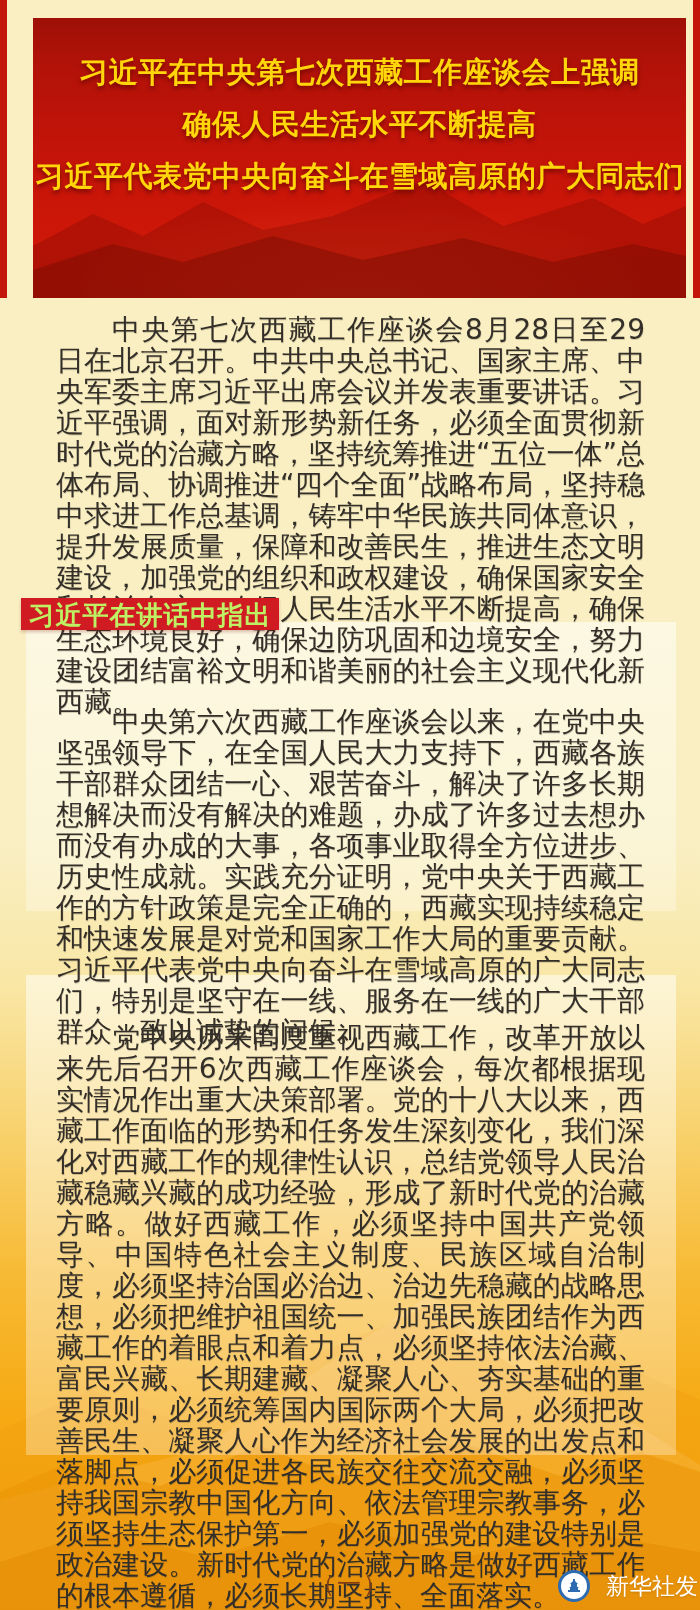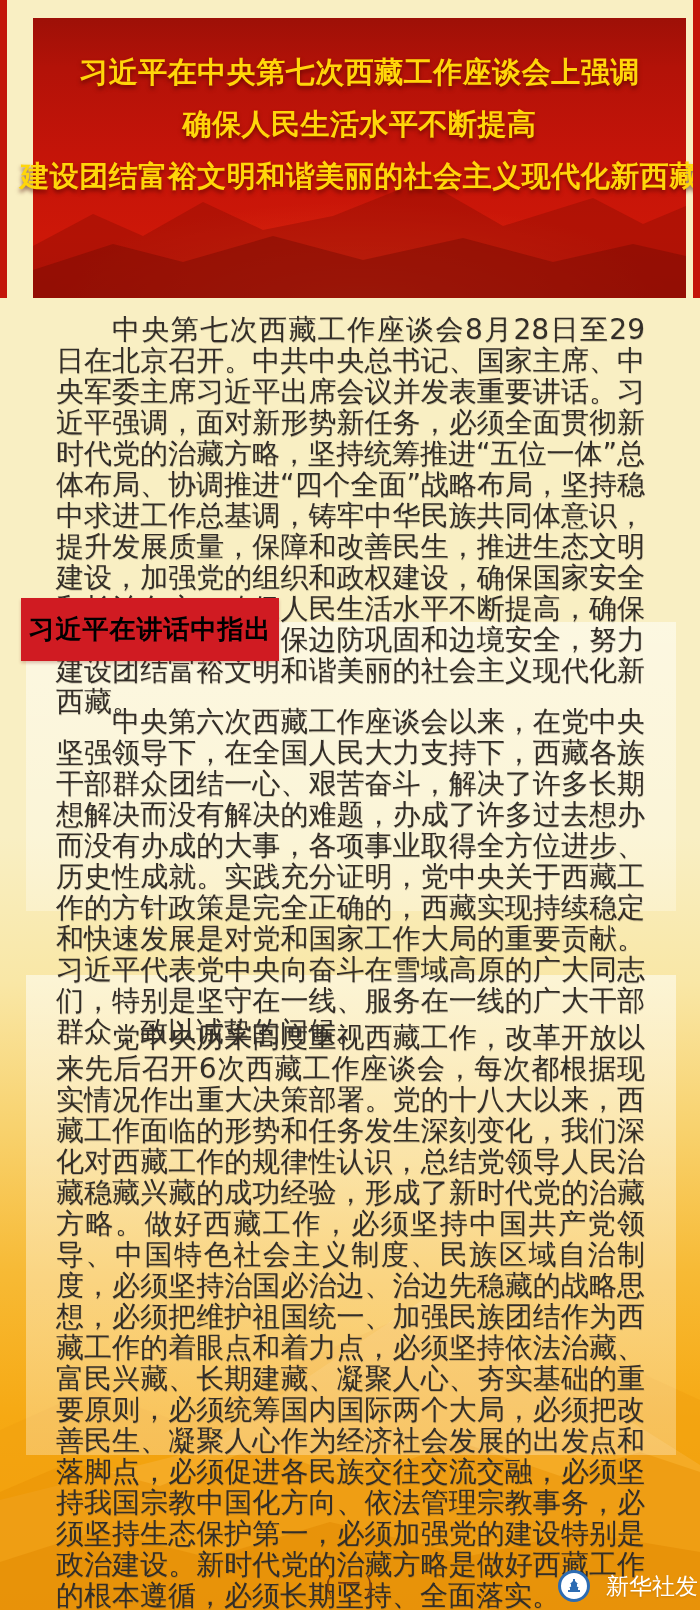--- a/index.html
+++ b/index.html
@@ -37,23 +37,23 @@
   }
   
   .bottom-mountains{position:absolute;left:0;bottom:0;width:700px;height:330px;display:block;z-index:1;}
   
   .panel{position:absolute;left:26px;width:650px;z-index:2;
     background:linear-gradient(180deg,rgba(255,255,250,.55),rgba(255,255,250,.30));}
   .panel2{top:622px;height:289px;}
   .panel3{top:975px;height:480px;}
   
   .hbox{
-    position:absolute;left:21px;height:63px;z-index:5;background:var(--heading-box-red,#d01b22);
-    display:flex;align-items:center;justify-content:center;
-    color:#000000;font-size:26px;font-weight:bold;letter-spacing:1px;
+    position:absolute;left:21px;height:32px;z-index:5;background:var(--heading-box-red,#d01b22);
+    display:flex;justify-content:center;
+    color:#bef264;font-size:26px;font-weight:bold;letter-spacing:1px;
     box-shadow:0 2px 3px rgba(120,20,10,.25);
   }
   .hbox1{top:598px;width:258px;}
   .hbox2{top:947px;width:176px;}
   
   .para{
     position:absolute;left:56px;width:589px;margin:0;z-index:5;
     font-size:28px;line-height:31px;color:var(--body-text,#332e28);
     text-align:justify;text-indent:2em;font-weight:500;
     text-shadow:0.5px 0.5px 0 rgba(90,80,60,.25);
@@ -90,21 +90,21 @@
   </svg>
 
   <div class="banner">
     <svg class="banner-mountains" viewBox="0 0 653 130" preserveAspectRatio="none">
       <path d="M0,78 L60,46 L110,68 L170,34 L230,62 L300,48 L390,12 L470,58 L560,30 L610,56 L653,38 L653,130 L0,130 Z" fill="#8a0d03" opacity="0.40"></path>
       <path d="M0,102 L80,76 L150,94 L240,68 L330,92 L430,70 L520,94 L600,76 L653,88 L653,130 L0,130 Z" fill="#750a02" opacity="0.45"></path>
     </svg>
     <div class="banner-titles">
       <div class="t">习近平在中央第七次西藏工作座谈会上强调</div>
       <div class="t">确保人民生活水平不断提高</div>
-      <div class="t">建设团结富裕文明和谐美丽的社会主义现代化新西藏</div>
+      <div class="t">习近平代表党中央向奋斗在雪域高原的广大同志们</div>
     </div>
   </div>
 
   <p class="para p1">中央第七次西藏工作座谈会8月28日至29日在北京召开。中共中央总书记、国家主席、中央军委主席习近平出席会议并发表重要讲话。习近平强调，面对新形势新任务，必须全面贯彻新时代党的治藏方略，坚持统筹推进“五位一体”总体布局、协调推进“四个全面”战略布局，坚持稳中求进工作总基调，铸牢中华民族共同体意识，提升发展质量，保障和改善民生，推进生态文明建设，加强党的组织和政权建设，确保国家安全和长治久安，确保人民生活水平不断提高，确保生态环境良好，确保边防巩固和边境安全，努力建设团结富裕文明和谐美丽的社会主义现代化新西藏。</p>
 
   <div class="panel panel2"></div>
   <div class="hbox hbox1">
     <span>习近平在讲话中指出</span>
   </div>
   <p class="para p2">中央第六次西藏工作座谈会以来，在党中央坚强领导下，在全国人民大力支持下，西藏各族干部群众团结一心、艰苦奋斗，解决了许多长期想解决而没有解决的难题，办成了许多过去想办而没有办成的大事，各项事业取得全方位进步、历史性成就。实践充分证明，党中央关于西藏工作的方针政策是完全正确的，西藏实现持续稳定和快速发展是对党和国家工作大局的重要贡献。习近平代表党中央向奋斗在雪域高原的广大同志们，特别是坚守在一线、服务在一线的广大干部群众，致以诚挚的问候。</p>

